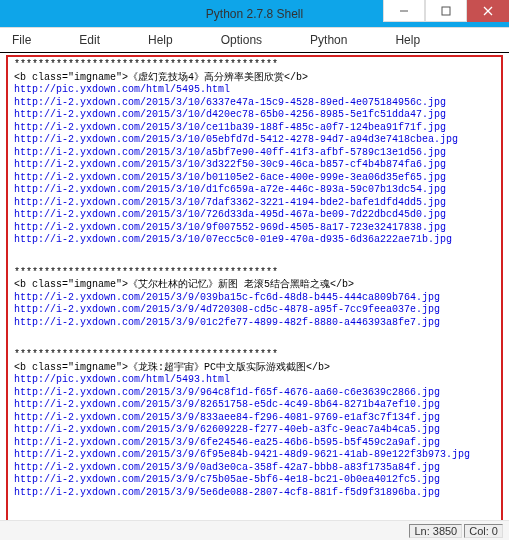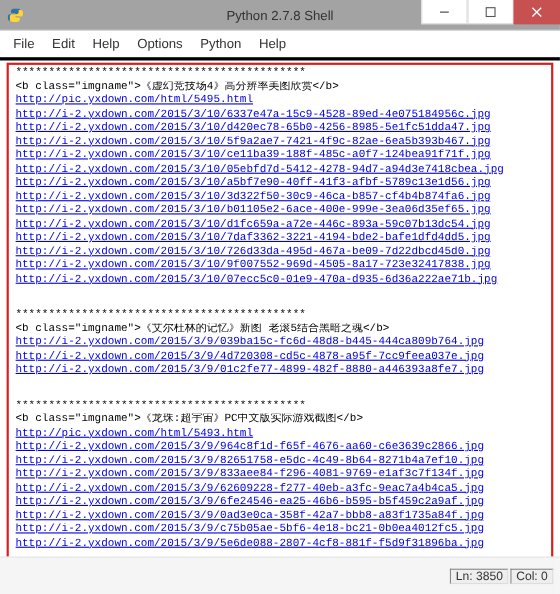--- a/index.html
+++ b/index.html
@@ -10,26 +10,27 @@
     body {
       font-family: "Segoe UI", Tahoma, sans-serif;
       font-size: 12px;
       background: #fff;
       width: 509px;
       height: 540px;
       overflow: hidden;
       position: relative;
     }
     .title-bar {
-      background: #a3a3a3;
+      background: #0ea5e9;
       height: 28px;
       display: flex;
       align-items: center;
       position: relative;
       border-bottom: 1px solid #ddd;
+      justify-content: flex-end;
     }
     .title-bar-icon {
       width: 16px;
       height: 16px;
       margin-left: 6px;
       display: flex;
       align-items: center;
       justify-content: center;
     }
     .title-bar-text {
@@ -58,22 +59,23 @@
       border-top: none;
     }
     .win-btn.close {
       background: #C75050;
       color: #fff;
       border-color: #C75050;
     }
     .menu-bar {
       display: flex;
       padding: 3px 4px;
-      border-bottom: 3px solid #000000;
+      border-bottom: 1px solid #000000;
       font-size: 12px;
+      gap: 32px;
     }
     .menu-item {
       padding: 2px 8px;
       color: #333;
     }
     .content-area {
       padding: 2px 6px;
       height: 474px;
       overflow: hidden;
       font-family: "Courier New", monospace;
@@ -84,28 +86,27 @@
     }
     .text-line {
       white-space: nowrap;
       overflow: hidden;
     }
     .black-text {
       color: #000;
     }
     .blue-text {
       color: #0000dd;
-      text-decoration: underline;
     }
     .status-bar {
       position: absolute;
       bottom: 0;
       right: 0;
       left: 0;
-      height: 34px;
+      height: 20px;
       display: flex;
       justify-content: flex-end;
       align-items: center;
       padding: 0 6px;
       font-size: 11px;
       color: #333;
       border-top: 1px solid #e5e5e5;
       background: #f5f5f5;
     }
     .status-cell {
@@ -158,21 +159,20 @@
   <div class="menu-item">Help</div>
 </div>
 
 <div class="content-area">
 
   <div class="text-line black-text">********************************************</div>
   <div class="text-line black-text">&lt;b class="imgname"&gt;《虚幻竞技场4》高分辨率美图欣赏&lt;/b&gt;</div>
   <div class="text-line blue-text">http://pic.yxdown.com/html/5495.html</div>
   <div class="text-line blue-text">http://i-2.yxdown.com/2015/3/10/6337e47a-15c9-4528-89ed-4e075184956c.jpg</div>
   <div class="text-line blue-text">http://i-2.yxdown.com/2015/3/10/d420ec78-65b0-4256-8985-5e1fc51dda47.jpg</div>
-  <div class="text-line blue-text">http://i-2.yxdown.com/2015/3/10/5f9a2ae7-7421-4f9c-82ae-6ea5b393b467.jpg</div>
   <div class="text-line blue-text">http://i-2.yxdown.com/2015/3/10/ce11ba39-188f-485c-a0f7-124bea91f71f.jpg</div>
   <div class="text-line blue-text">http://i-2.yxdown.com/2015/3/10/05ebfd7d-5412-4278-94d7-a94d3e7418cbea.jpg</div>
   <div class="text-line blue-text">http://i-2.yxdown.com/2015/3/10/a5bf7e90-40ff-41f3-afbf-5789c13e1d56.jpg</div>
   <div class="text-line blue-text">http://i-2.yxdown.com/2015/3/10/3d322f50-30c9-46ca-b857-cf4b4b874fa6.jpg</div>
   <div class="text-line blue-text">http://i-2.yxdown.com/2015/3/10/b01105e2-6ace-400e-999e-3ea06d35ef65.jpg</div>
   <div class="text-line blue-text">http://i-2.yxdown.com/2015/3/10/d1fc659a-a72e-446c-893a-59c07b13dc54.jpg</div>
   <div class="text-line blue-text">http://i-2.yxdown.com/2015/3/10/7daf3362-3221-4194-bde2-bafe1dfd4dd5.jpg</div>
   <div class="text-line blue-text">http://i-2.yxdown.com/2015/3/10/726d33da-495d-467a-be09-7d22dbcd45d0.jpg</div>
   <div class="text-line blue-text">http://i-2.yxdown.com/2015/3/10/9f007552-969d-4505-8a17-723e32417838.jpg</div>
   <div class="text-line blue-text">http://i-2.yxdown.com/2015/3/10/07ecc5c0-01e9-470a-d935-6d36a222ae71b.jpg</div>
@@ -190,20 +190,21 @@
   <div class="block-spacer"></div>
 
   <div class="text-line black-text">********************************************</div>
   <div class="text-line black-text">&lt;b class="imgname"&gt;《龙珠:超宇宙》PC中文版实际游戏截图&lt;/b&gt;</div>
   <div class="text-line blue-text">http://pic.yxdown.com/html/5493.html</div>
   <div class="text-line blue-text">http://i-2.yxdown.com/2015/3/9/964c8f1d-f65f-4676-aa60-c6e3639c2866.jpg</div>
   <div class="text-line blue-text">http://i-2.yxdown.com/2015/3/9/82651758-e5dc-4c49-8b64-8271b4a7ef10.jpg</div>
   <div class="text-line blue-text">http://i-2.yxdown.com/2015/3/9/833aee84-f296-4081-9769-e1af3c7f134f.jpg</div>
   <div class="text-line blue-text">http://i-2.yxdown.com/2015/3/9/62609228-f277-40eb-a3fc-9eac7a4b4ca5.jpg</div>
   <div class="text-line blue-text">http://i-2.yxdown.com/2015/3/9/6fe24546-ea25-46b6-b595-b5f459c2a9af.jpg</div>
+  <div class="text-line blue-text">http://i-2.yxdown.com/2015/3/9/6f95e84b-9421-48d9-9621-41ab-89e122f3b973.jpg</div>
   <div class="text-line blue-text">http://i-2.yxdown.com/2015/3/9/0ad3e0ca-358f-42a7-bbb8-a83f1735a84f.jpg</div>
   <div class="text-line blue-text">http://i-2.yxdown.com/2015/3/9/c75b05ae-5bf6-4e18-bc21-0b0ea4012fc5.jpg</div>
   <div class="text-line blue-text">http://i-2.yxdown.com/2015/3/9/5e6de088-2807-4cf8-881f-f5d9f31896ba.jpg</div>
 </div>
 
 <div class="status-bar">
   <span class="status-cell">Ln: 3850</span>
   <span class="status-cell">Col: 0</span>
 </div>
 

